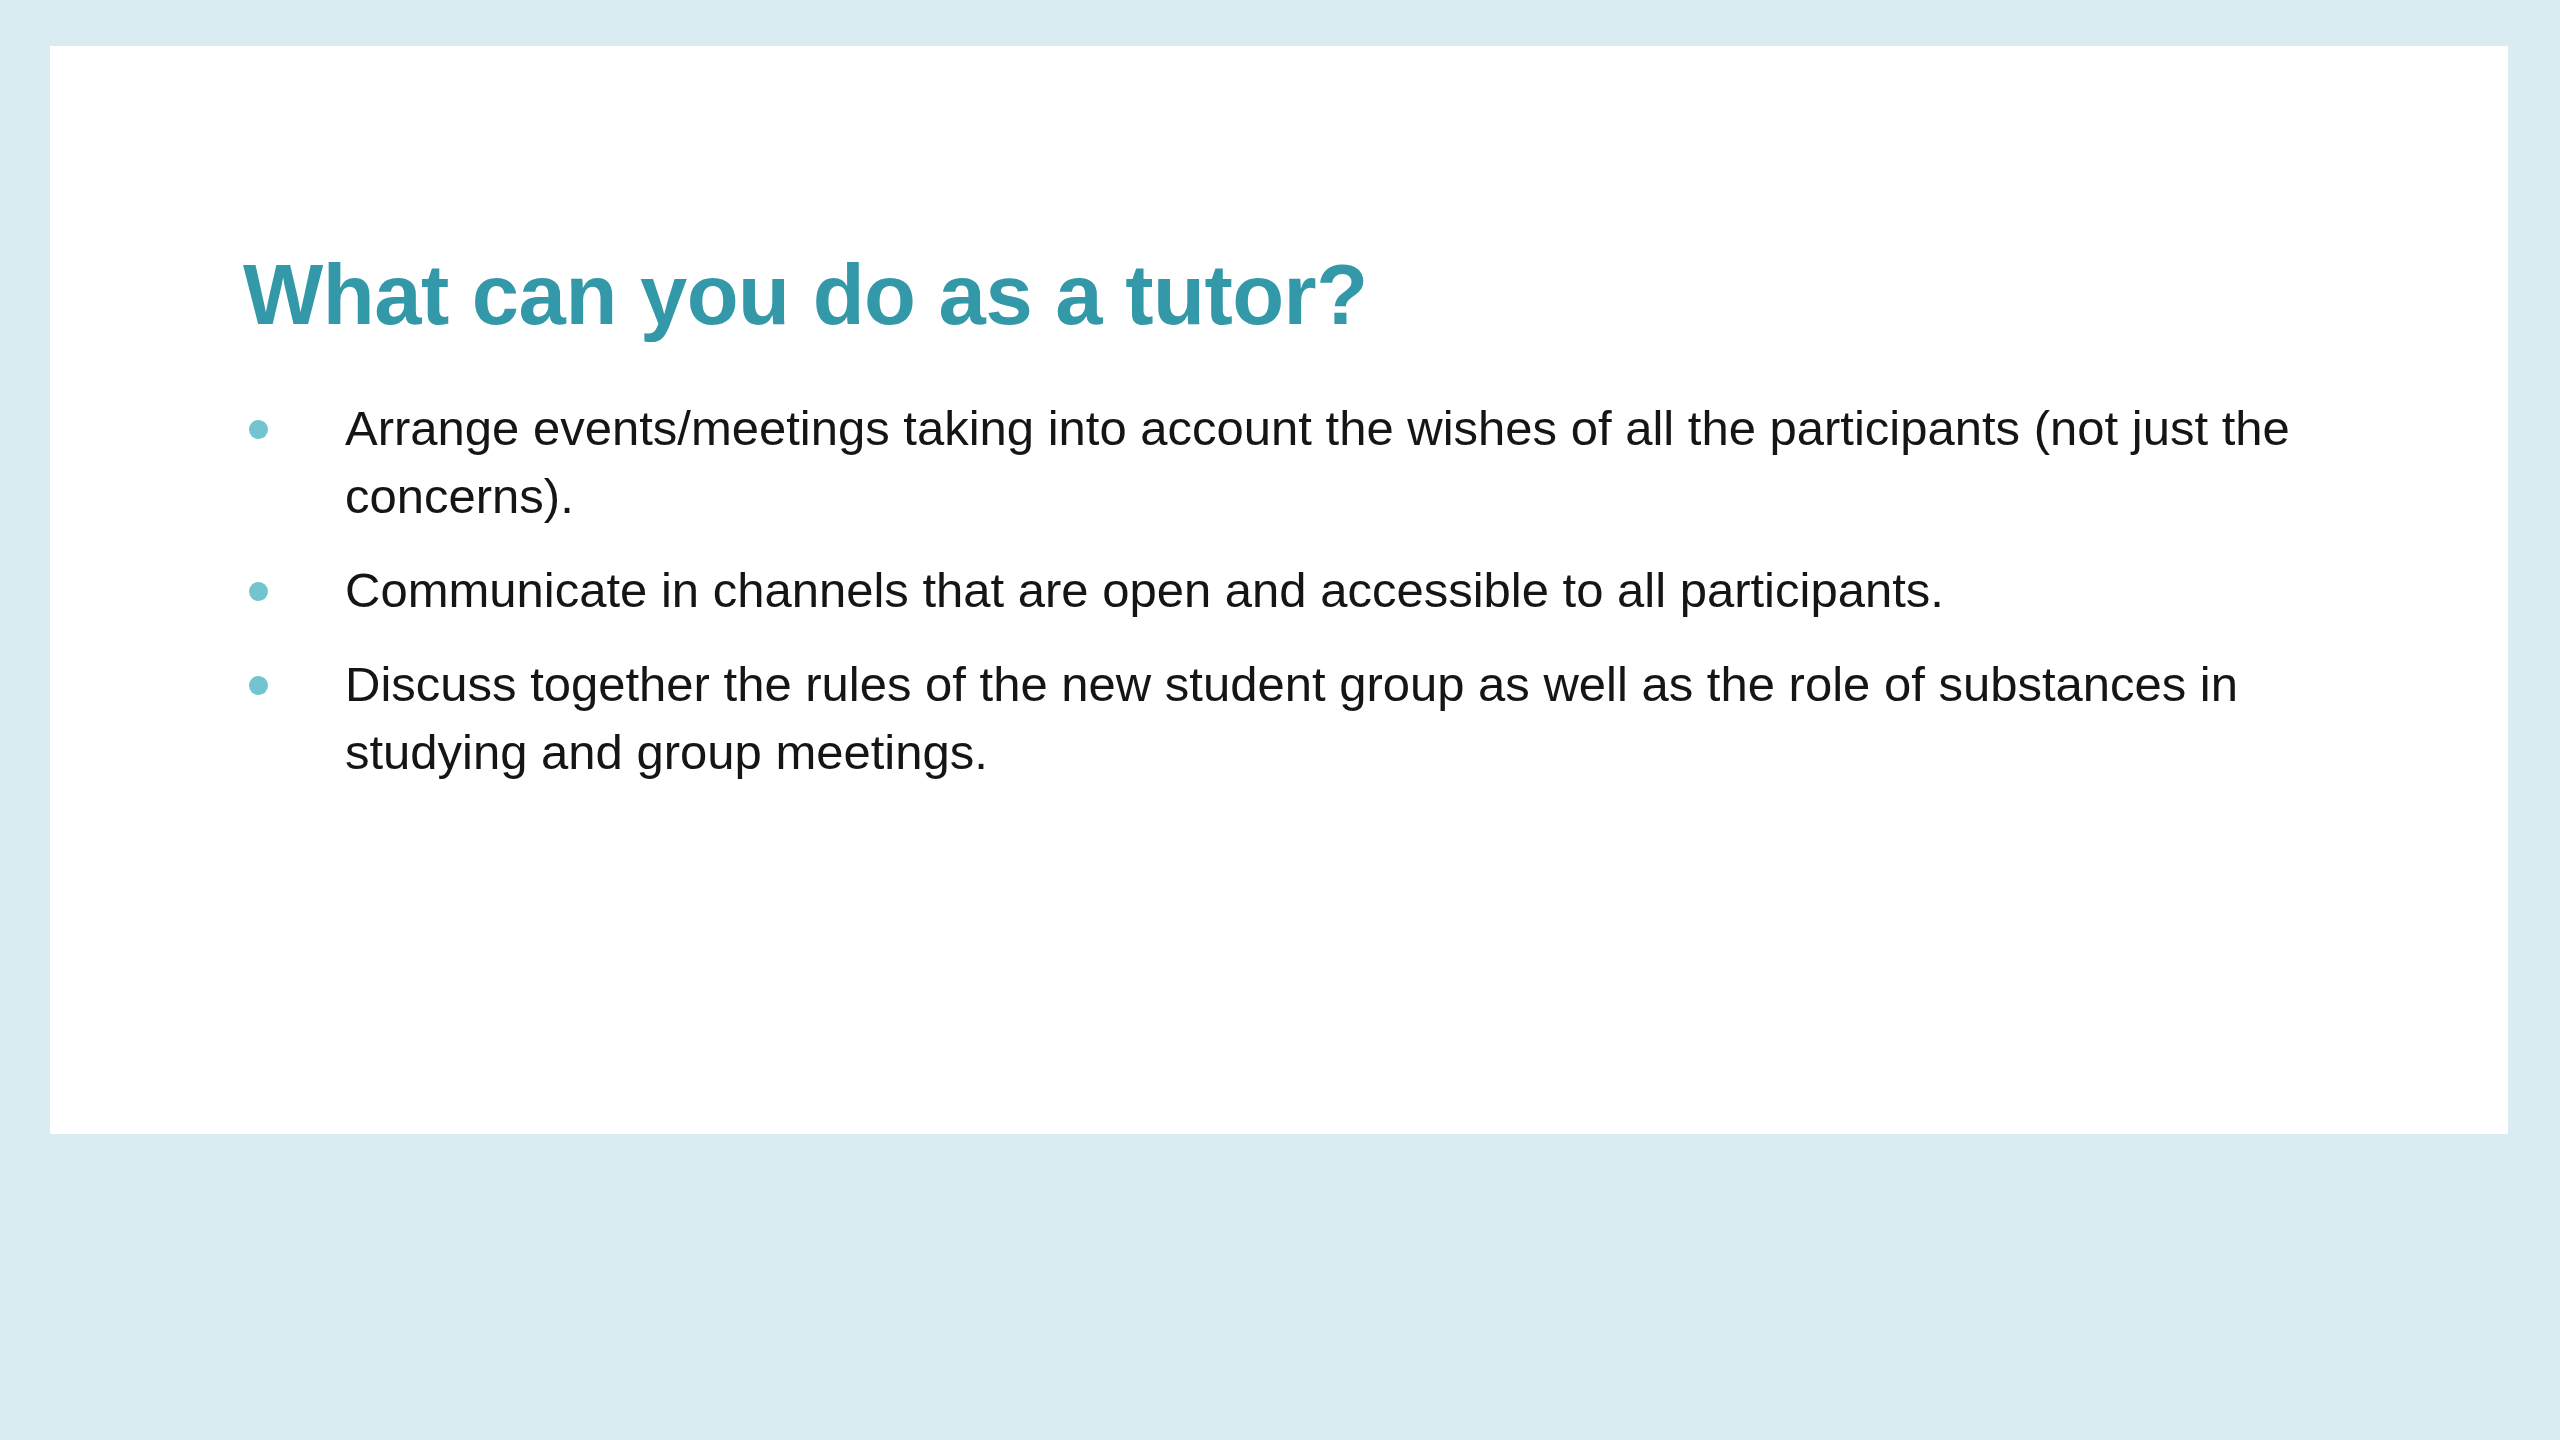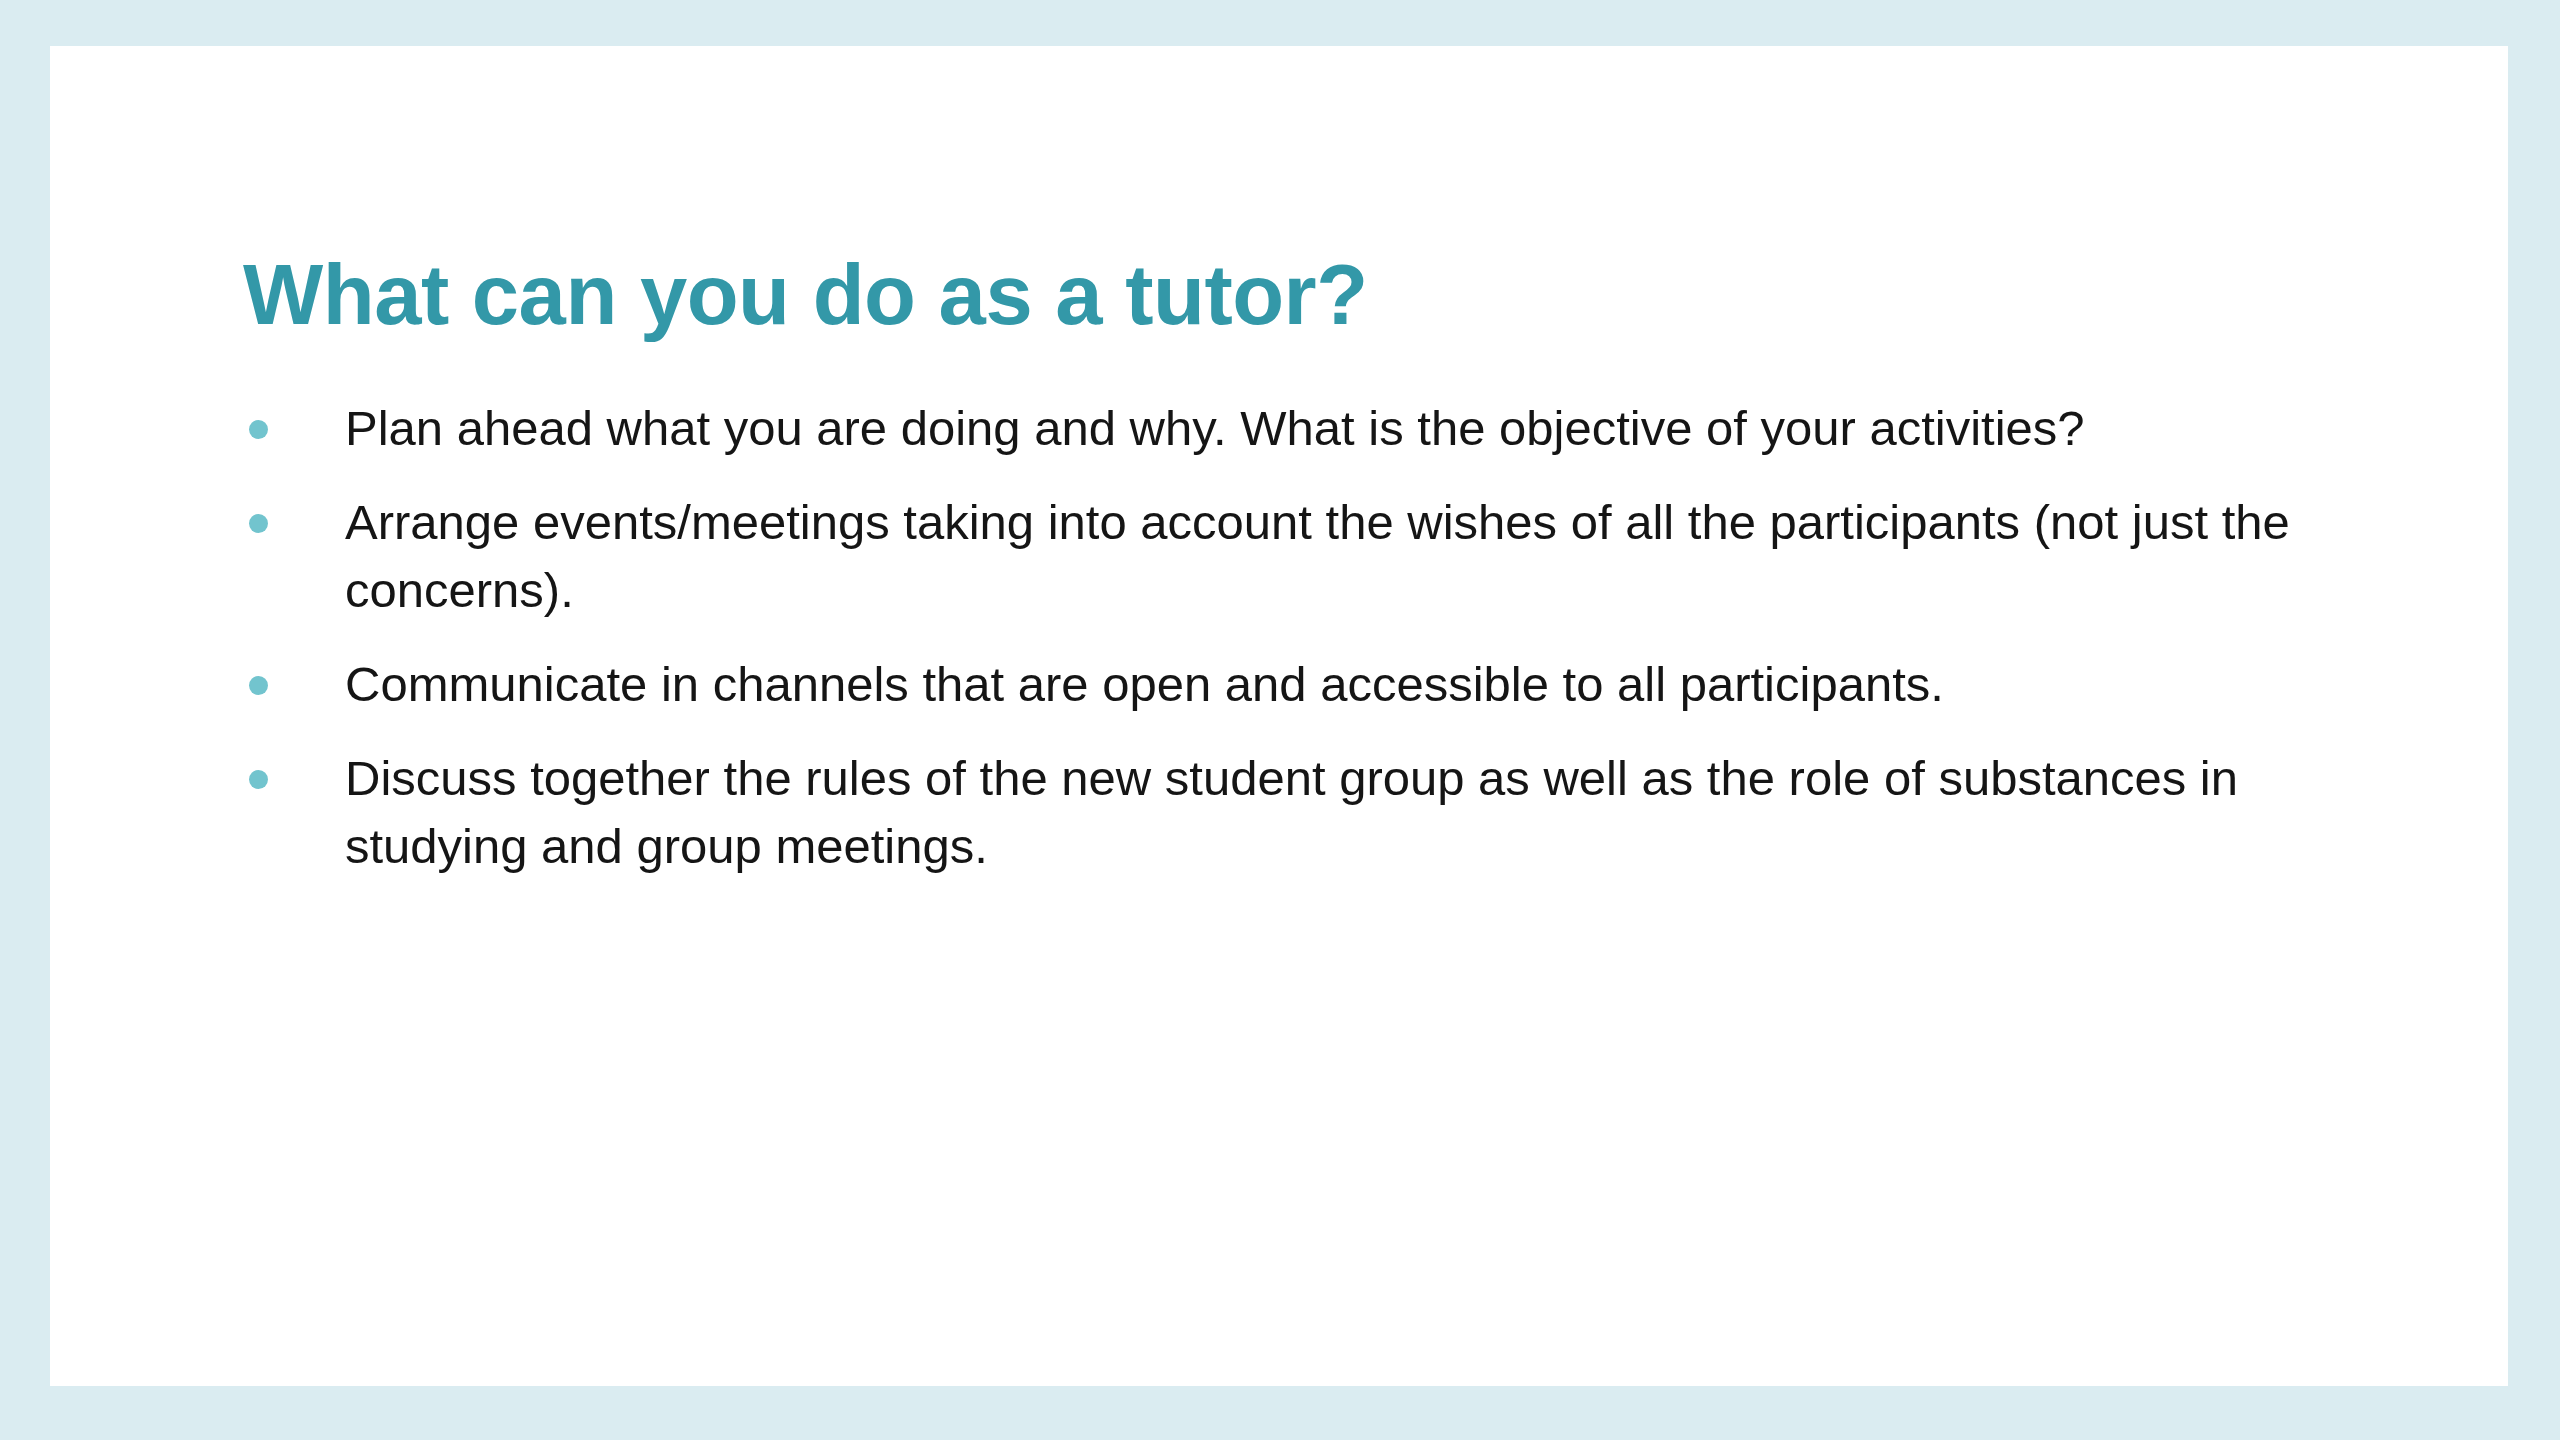--- a/index.html
+++ b/index.html
@@ -21,21 +21,21 @@
     height: 1440px;
     background: #daecf1;
     box-sizing: border-box;
   }
 
   .slide-card {
     position: absolute;
     left: 50px;
     top: 46px;
     width: 2458px;
-    height: 1340px;
+    height: 1088px;
     background: #ffffff;
     box-sizing: border-box;
   }
 
   .slide-title {
     position: absolute;
     left: 193px;
     top: 140px;
     width: 2200px;
     color: #3398a8;
@@ -89,24 +89,20 @@
 </head>
 <body>
 
 <div class="slide-frame">
   <div class="slide-card">
 
     <h1 class="slide-title">What can you do as a tutor?</h1>
 
     <ul class="bullet-list">
 
-      <li class="bullet-item">
-        <span class="bullet-dot"></span>
-        <span class="bullet-text">Plan ahead what you are doing and why. What is the objective of your activities?</span>
-      </li>
 
 
       <li class="bullet-item">
         <span class="bullet-dot"></span>
         <span class="bullet-text">Arrange events/meetings taking into account the wishes of all the participants (not just the concerns).</span>
       </li>
 
 
       <li class="bullet-item">
         <span class="bullet-dot"></span>

